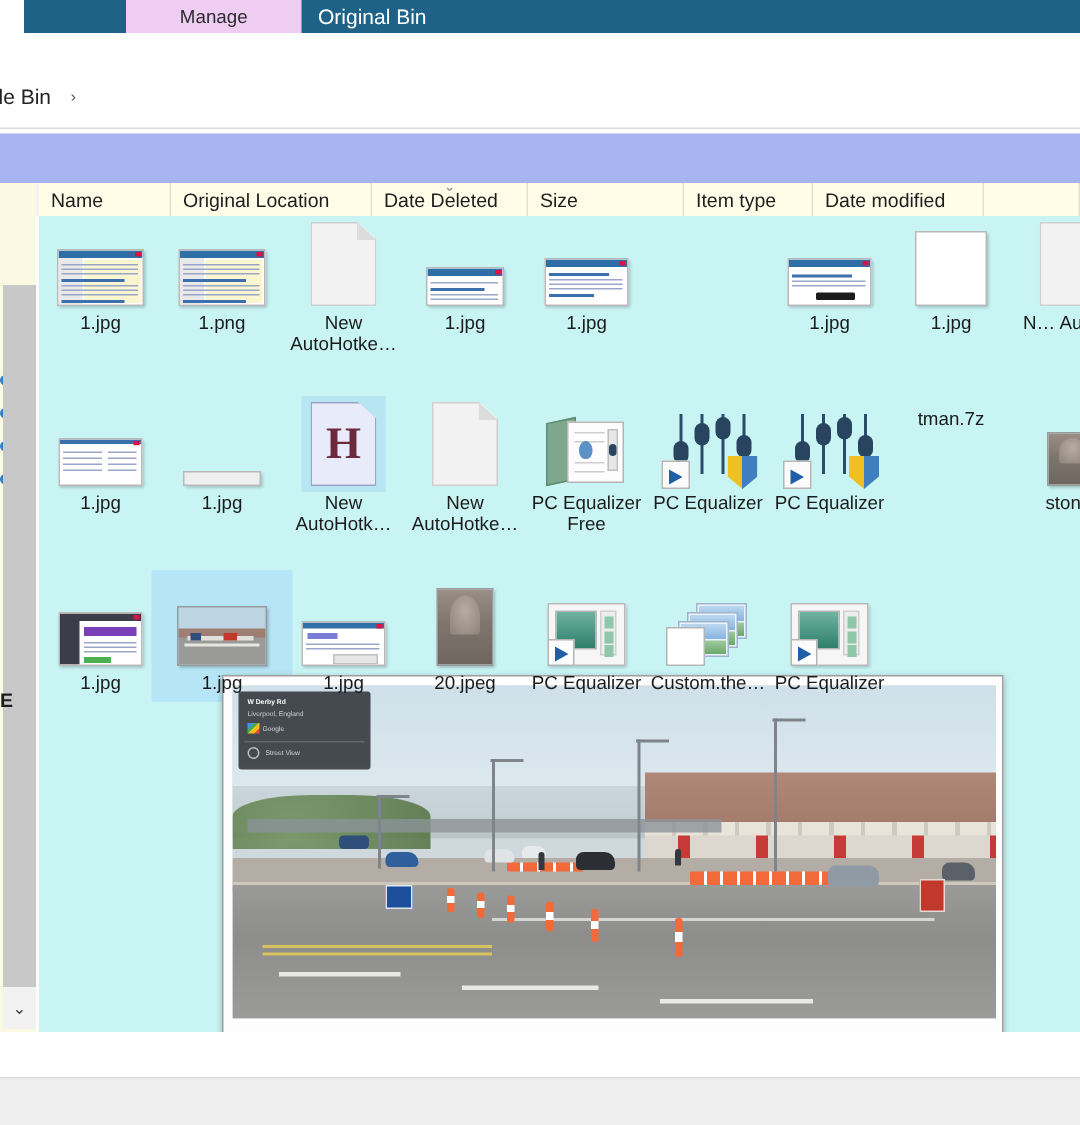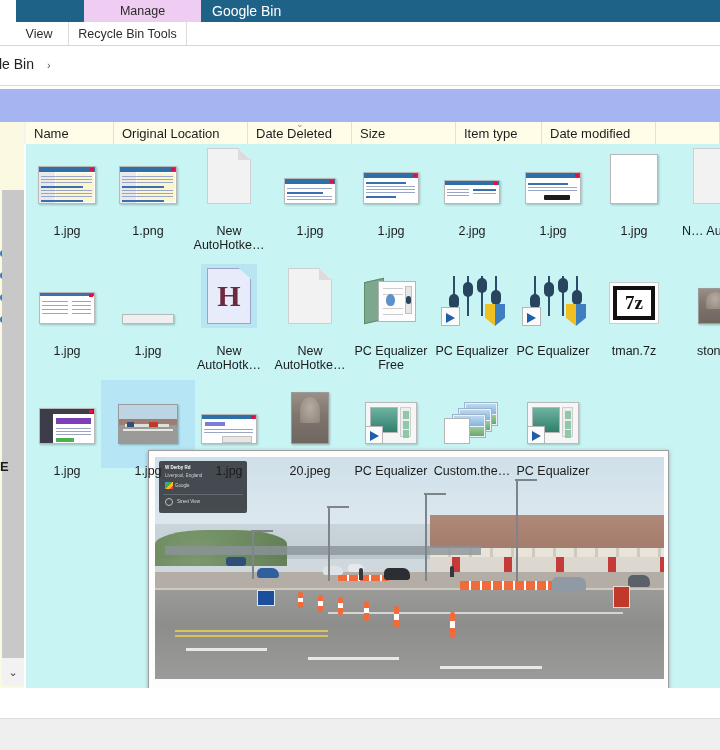--- a/index.html
+++ b/index.html
@@ -58,21 +58,21 @@
     display:flex;align-items:center;justify-content:center;font-size:11px;color:#444;}
   .lscroll-dots{position:absolute;left:0;top:126px;width:8px;height:80px;}
   .lscroll-dots i{position:absolute;left:0;width:7px;height:7px;border-radius:50%;background:#2f7fd0;}
   .edge-E{position:absolute;left:0px;top:459px;font-size:13px;color:#1c1c1c;font-weight:600;}
 
   
   .grid{position:absolute;left:26px;top:148px;width:694px;height:540px;}
   .tile{position:absolute;width:82px;}
   .tile .thumbwrap{position:relative;width:82px;height:56px;display:flex;align-items:flex-end;
     justify-content:center;}
-  .tile .lbl{margin-top:20px;text-align:center;font-size:12.5px;color:#1b1b1b;line-height:14px;
+  .tile .lbl{margin-top:4px;text-align:center;font-size:12.5px;color:#1b1b1b;line-height:14px;
     word-break:break-word;}
   .tile.sel .selbox{position:absolute;left:-6px;top:-8px;width:94px;height:88px;background:#b6e6f5;}
   .tile .inner{position:relative;z-index:2;}
 
   
   .thumb{position:relative;box-sizing:border-box;background:#fff;border:1px solid #b9b9b9;
     box-shadow:1px 1px 2px rgba(0,0,0,.22);overflow:hidden;}
 
   
   .sh{width:58px;height:38px;}
@@ -231,27 +231,23 @@
   .bottomgray{position:absolute;left:0;top:718px;width:720px;height:32px;background:#efefef;}
   .bottomgray:before{content:"";position:absolute;left:0;top:0;width:720px;height:1px;background:#dcdcdc;}
 </style>
 </head>
 <body>
 
 <div class="app">
 
   <div class="ribbon-tabbar">
     <div class="tab-manage">Manage</div>
-    <div class="tab-title">Google Bin</div>
+    <div class="tab-title">Original Bin</div>
   </div>
 
-  <div class="ribbon-row2">
-    <div class="rb-view">View</div>
-    <div class="rb-tools">Recycle Bin Tools</div>
-  </div>
 
   <div class="addrbar">
     <div class="crumb">cle Bin</div>
     <div class="crumb-sep">›</div>
   </div>
   <div class="addr-underline"></div>
 
   <div class="band"></div>
 
   <div class="colhdr" id="colhdr">
@@ -359,36 +355,20 @@
               <div class="lnb" style="top:9px"></div>
               <div class="ln" style="top:13px"></div>
               <div class="ln" style="top:16px"></div>
               <div class="ln" style="top:19px"></div>
               <div class="lnb" style="top:23px;right:22px"></div>
             </div>
           </div>
           <div class="lbl">1.jpg</div>
         </div>
       </div>
-      <div class="tile" style="left: 405px; top: 0px;">
-        <div class="inner">
-          <div class="thumbwrap">
-            <div class="thumb sh sh2" style="width:56px;height:24px">
-              <div class="bar" style="height:4px"></div>
-              <div class="body" style="left:2px;top:5px;background:#fff"></div>
-              <div class="ln" style="top:8px;right:30px"></div>
-              <div class="ln" style="top:11px;right:30px"></div>
-              <div class="ln" style="top:14px;right:30px"></div>
-              <div class="lnb" style="top:8px;left:28px;right:3px"></div>
-              <div class="ln" style="top:12px;left:28px"></div>
-            </div>
-          </div>
-          <div class="lbl">2.jpg</div>
-        </div>
-      </div>
       <div class="tile" style="left: 486px; top: 0px;">
         <div class="inner">
           <div class="thumbwrap">
             <div class="thumb sh sh3" style="width:56px;height:32px">
               <div class="bar"></div>
               <div class="body" style="left:2px;background:#fff"></div>
               <div class="lnb" style="top:10px"></div>
               <div class="ln" style="top:14px"></div>
               <div class="ln" style="top:17px"></div>
               <div style="position:absolute;left:18px;top:22px;width:26px;height:5px;background:#1c1c1c;border-radius:1px"></div>
@@ -530,26 +510,20 @@
               <div class="knob" style="left:50px;top:14px"></div>
               <div class="shortcut"></div>
               <div class="shield"></div>
             </div>
           </div>
           <div class="lbl">PC Equalizer</div>
         </div>
       </div>
       <div class="tile" style="left: 567px; top: 120px;">
         <div class="inner">
-          <div class="thumbwrap">
-            <div class="sevenz">
-              <div class="blk"></div>
-              <div class="txt">7z</div>
-            </div>
-          </div>
           <div class="lbl">tman.7z</div>
         </div>
       </div>
       <div class="tile" style="left: 648px; top: 120px;">
         <div class="inner">
           <div class="thumbwrap">
             <div class="photo stone" style="width:32px;height:34px"></div>
           </div>
           <div class="lbl">ston…</div>
         </div>

